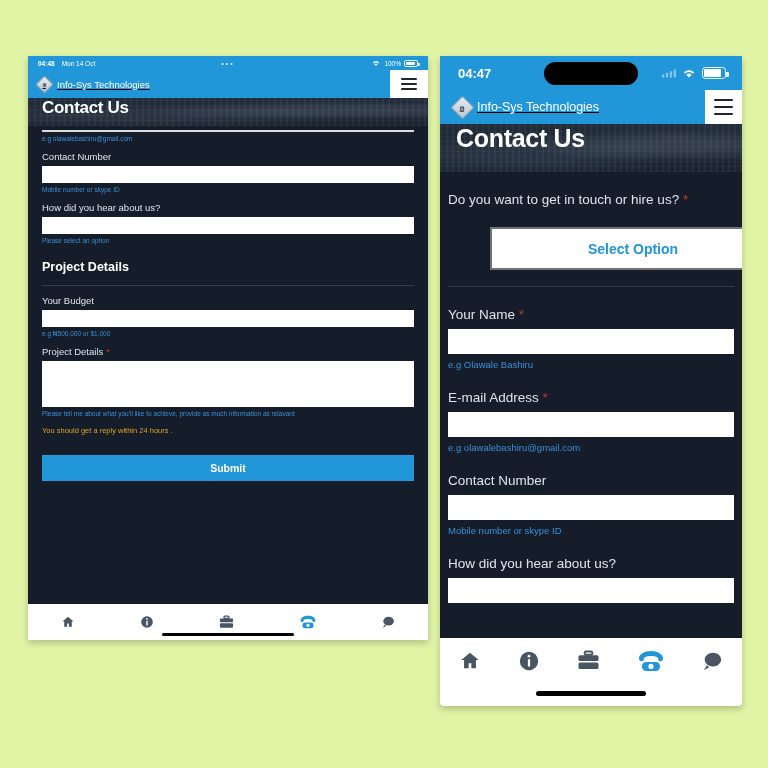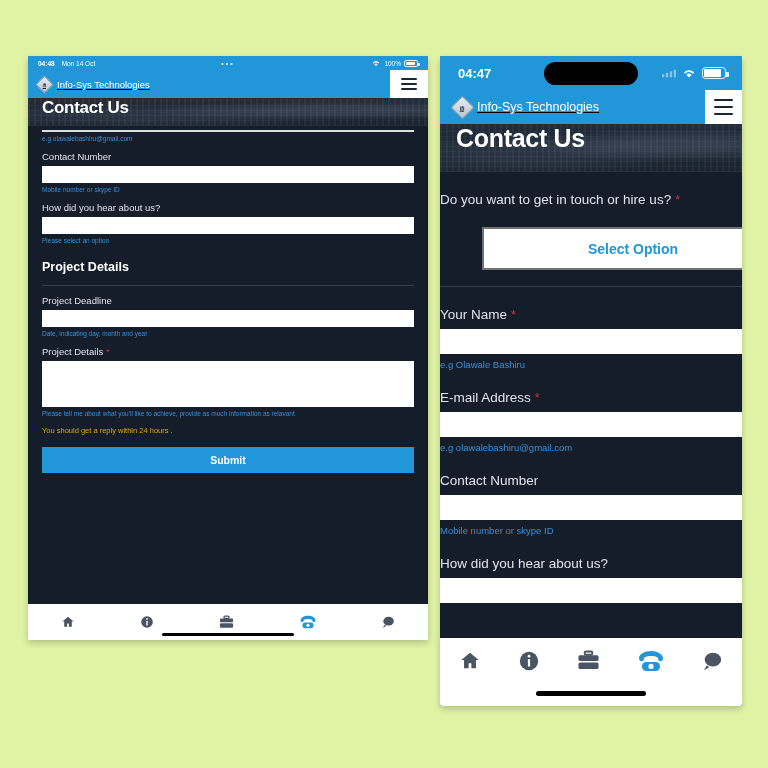--- a/index.html
+++ b/index.html
@@ -125,42 +125,42 @@
   #dev-left .banner h1 { font-size: 17px; }
   #dev-left .form-scroll { padding: 0 14px; }
   #dev-left .rule { height: 1.5px; margin-top: 4px; }
   #dev-left .fld-label { font-size: 9.5px; margin: 9px 0 4px; }
   #dev-left .hint { font-size: 6.5px; margin-top: 3px; }
   #dev-left .txt-input { height: 17px; }
   #dev-left textarea.txt-input { height: 46px; resize: none; }
   #dev-left .sec-title { font-size: 12.5px; margin-top: 16px; }
   #dev-left .sec-rule { height: 1px; margin-top: 11px; }
   #dev-left .note { font-size: 7.5px; margin-top: 9px; }
-  #dev-left .submit-btn { height: 26px; font-size: 10.5px; margin-top: 12px; }
+  #dev-left .submit-btn { height: 26px; font-size: 10.5px; margin-top: 20px; }
   #dev-left .tabbar { height: 36px; }
   #dev-left .home-indicator { width: 132px; height: 3.5px; bottom: 4px; }
 
   
   #dev-right { left: 440px; top: 56px; width: 302px; height: 650px; display: flex; flex-direction: column; border-radius: 2px; }
   #dev-right .statusbar { height: 34px; padding: 0 18px; }
   #dev-right .sb-time { font-size: 13px; font-weight: bold; }
   #dev-right .island {
     position: absolute; left: 50%; transform: translateX(-50%);
     width: 94px; height: 23px; background: #000; border-radius: 14px; top: 6px;
   }
   #dev-right .sb-right { position: absolute; right: 16px; display: flex; align-items: center; gap: 5px; }
   #dev-right .appbar { height: 34px; padding: 0 14px; }
   #dev-right .logo-diamond { width: 17px; height: 17px; border-radius: 2px; }
   #dev-right .logo-diamond span { font-size: 6px; }
   #dev-right .brand-name { font-size: 12.5px; }
   #dev-right .hamburger { width: 37px; }
   #dev-right .hamburger i { width: 19px; height: 2px; margin: 2.4px 0; }
   #dev-right .banner { height: 48px; padding: 0 16px; }
   #dev-right .banner h1 { font-size: 25px; }
-  #dev-right .form-scroll { padding: 0 0; }
+  #dev-right .form-scroll { padding: 0 8px; }
   #dev-right .fld-label { font-size: 13.5px; margin: 20px 0 7px; }
   #dev-right .hint { font-size: 9.5px; margin-top: 5px; }
   #dev-right .txt-input { height: 25px; }
   #dev-right .sec-title { font-size: 17px; margin-top: 26px; }
   #dev-right .sec-rule { height: 1px; margin-top: 16px; }
   #dev-right .select-btn { height: 43px; font-size: 14px; margin-top: 13px; }
   #dev-right .tabbar { height: 68px; align-items: flex-start; padding-top: 12px; }
   #dev-right .home-indicator { width: 110px; height: 5px; bottom: 10px; }
 
   
@@ -227,26 +227,26 @@
 
       <div>
         <div class="fld-label">How did you hear about us?</div>
         <input class="txt-input" value="" style="">
         <div class="hint">Please select an option</div>
       </div>
 
       <div class="sec-title">Project Details</div>
       <div class="sec-rule"></div>
 
-
-      <div>
-        <div class="fld-label">Project Deadline</div>
-        <input class="txt-input" value="" style="">
-        <div class="hint">Date, indicating day, month and year</div>
-      </div>
+      <div>
+        <div class="fld-label">Your Budget</div>
+        <input class="txt-input" value="" style="">
+        <div class="hint">e.g ₦500,000 or $1,000</div>
+      </div>
+
 
       <div>
         <div class="fld-label">
           <span>Project Details</span>
           <span class="req">*</span>
         </div>
         <textarea class="txt-input" style=""></textarea>
         <div class="hint">Please tell me about what you'll like to achieve, provide as much information as relavant</div>
       </div>
 

